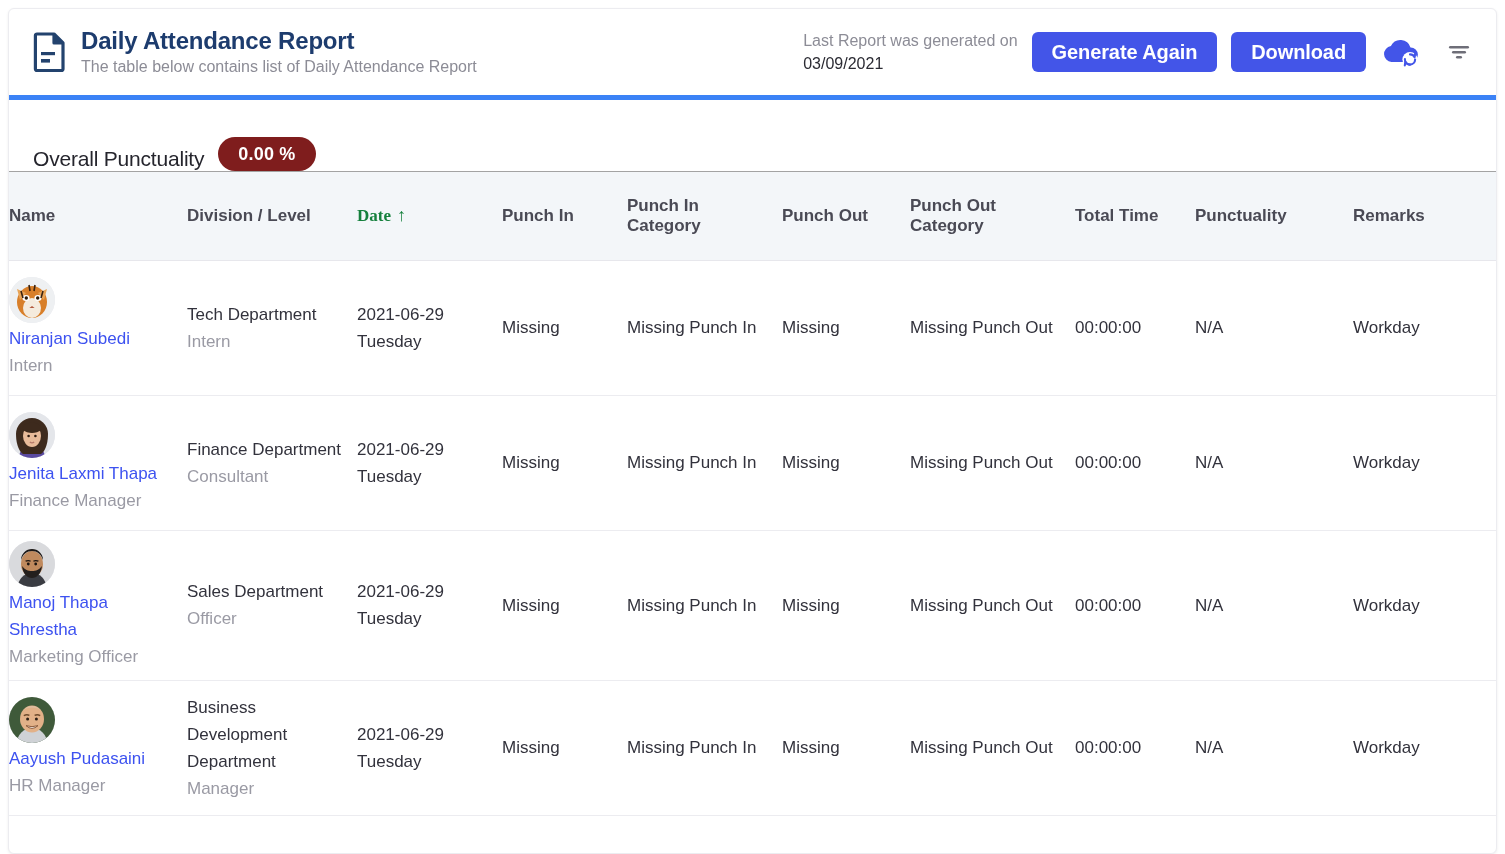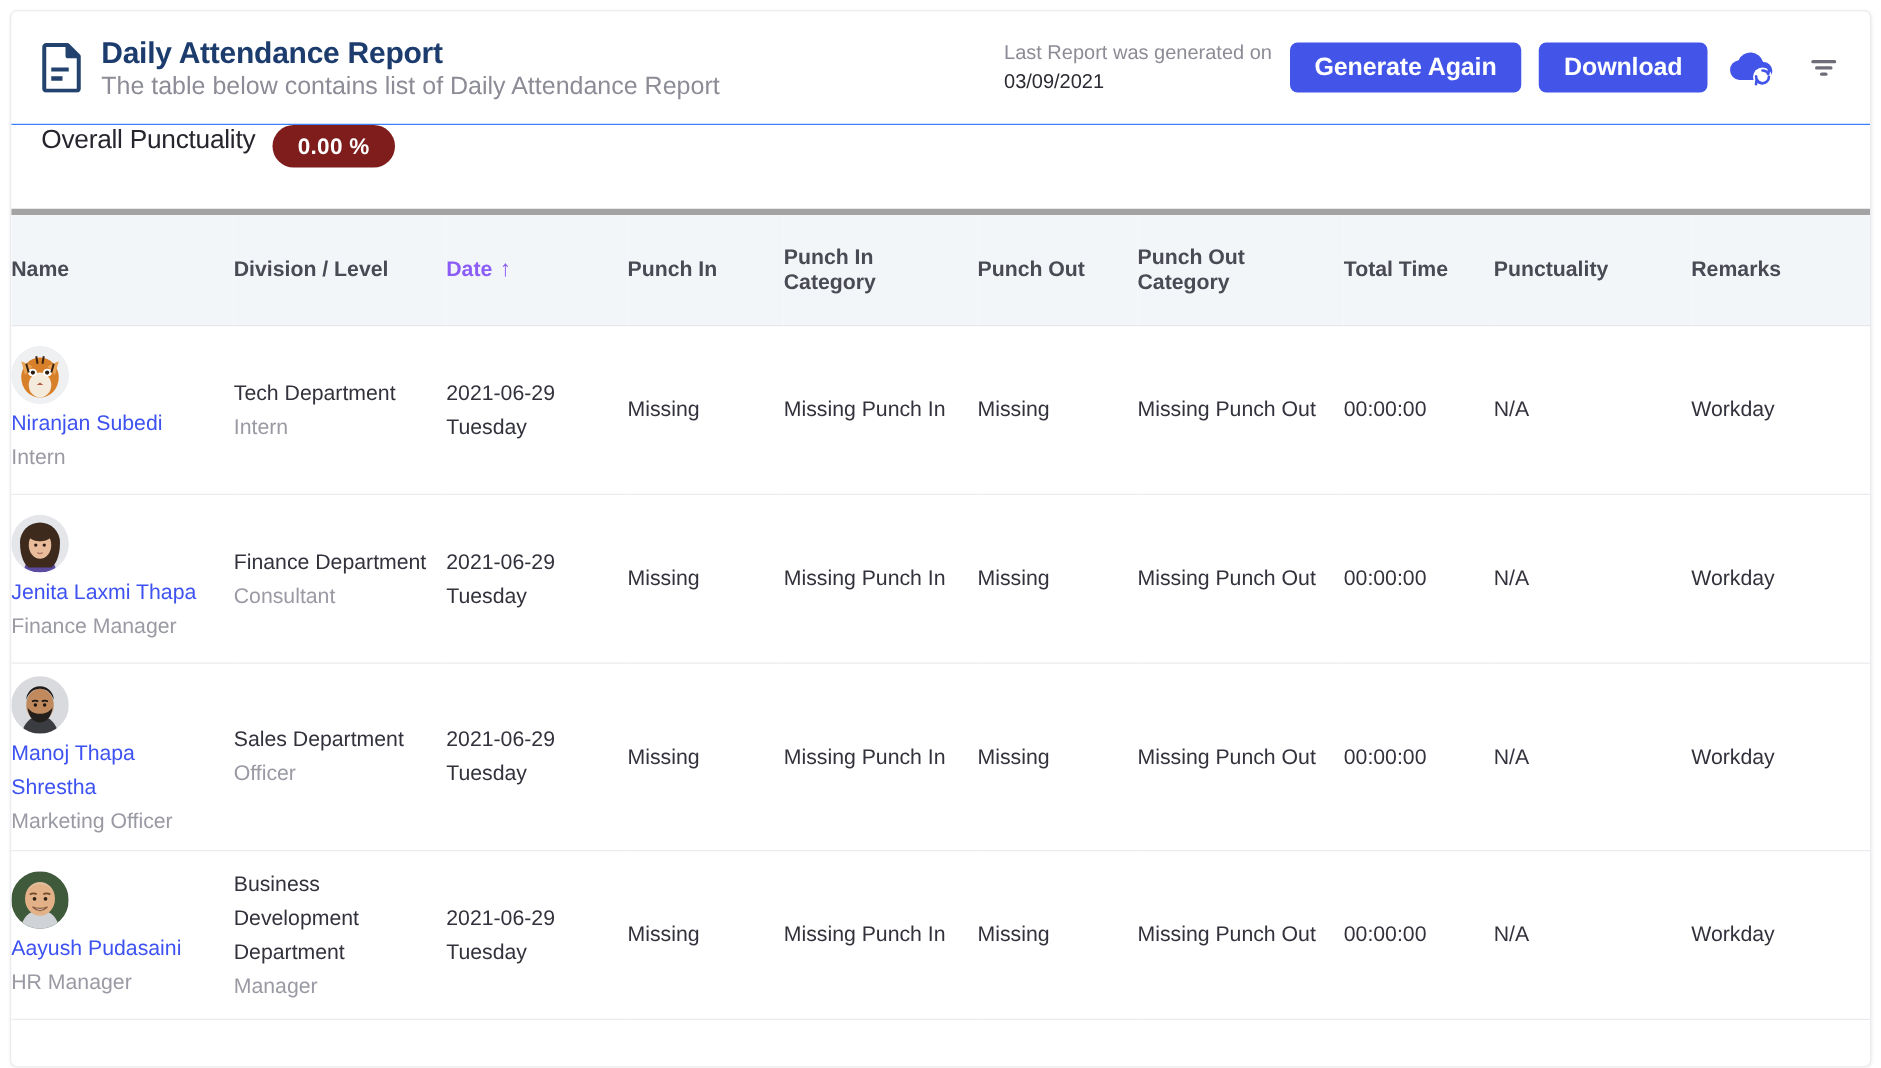--- a/index.html
+++ b/index.html
@@ -26,34 +26,34 @@
     overflow: hidden;
   }
 
   
   .card-header {
     display: flex;
     align-items: center;
     justify-content: space-between;
     height: 91px;
     padding: 0 22px 0 24px;
-    border-bottom: 1px solid #3b82f6;
+    border-bottom: 5px solid #3b82f6;
   }
   .header-left { display: flex; align-items: center; gap: 14px; }
   .doc-icon { width: 34px; height: 40px; flex: none; display: block; }
   .title-block { display: flex; flex-direction: column; gap: 2px; }
   .page-title {
     font-size: 24px;
     font-weight: bold;
     color: #1d3c6e;
     letter-spacing: -0.2px;
     line-height: 28px;
   }
   .page-subtitle {
-    font-size: 20px;
+    font-size: 16px;
     color: #8c8c96;
     line-height: 20px;
   }
   .header-right { display: flex; align-items: center; gap: 14px; justify-content: space-between; }
   .last-report {
     font-size: 16px;
     color: #8c8c96;
     line-height: 23px;
     max-width: 258px;
     text-align: left;
@@ -77,25 +77,25 @@
   .icon-btn {
     background: none; border: none; padding: 0; cursor: pointer;
     display: flex; align-items: center; justify-content: center;
   }
   .cloud-wrap { width: 42px; height: 34px; }
   .filter-wrap { width: 30px; height: 30px; margin-left: 8px; }
 
   
   .punctuality-bar {
     display: flex;
-    align-items: flex-start;
+    align-items: flex-end;
     gap: 14px;
     height: 72px;
     padding: 0 24px;
-    border-bottom: 5px solid #a3a3a3;
+    border-bottom: 1px solid #a3a3a3;
   }
   .punctuality-label {
     font-size: 21px;
     color: #25252d;
     letter-spacing: -0.2px;
   }
   .punctuality-pill {
     background: #7f1d1d;
     color: #ffffff;
     font-size: 18px;
@@ -116,21 +116,21 @@
   table.attendance th {
     text-align: left;
     font-size: 17px;
     font-weight: bold;
     color: #4a4a55;
     padding: 20px 10px 20px 0;
     height: 88px;
     vertical-align: middle;
     border-bottom: 1px solid #e7e7ec;
   }
-  table.attendance th.active-sort { color: #8b5cf6; }
+  table.attendance th.active-sort { color: #15803d; font-family: Liberation Serif, serif; }
   .sort-arrow { margin-left: 6px; font-weight: normal; font-size: 18px; }
 
   
   col.c-name    { width: 178px; }
   col.c-div     { width: 170px; }
   col.c-date    { width: 145px; }
   col.c-in      { width: 125px; }
   col.c-incat   { width: 155px; }
   col.c-out     { width: 128px; }
   col.c-outcat  { width: 165px; }

